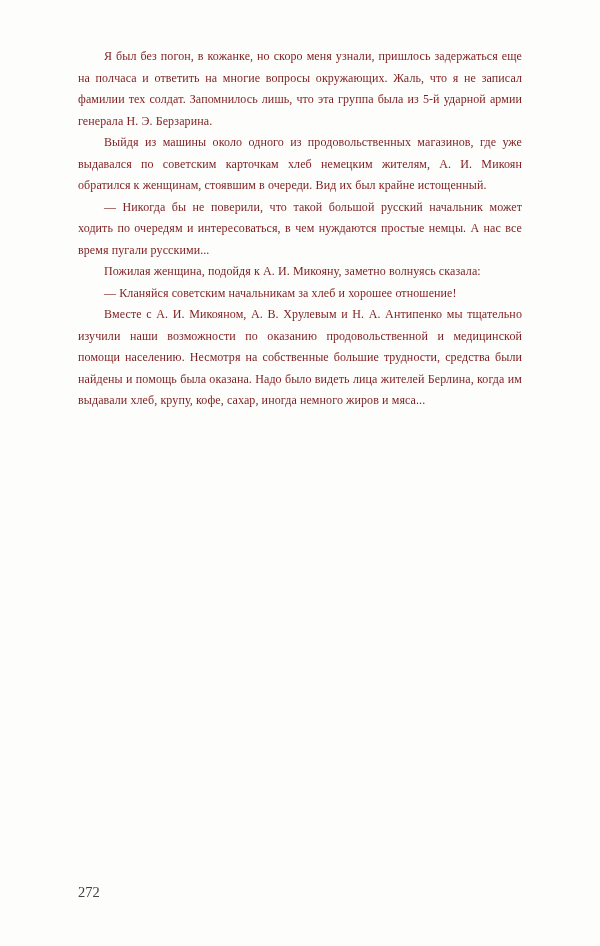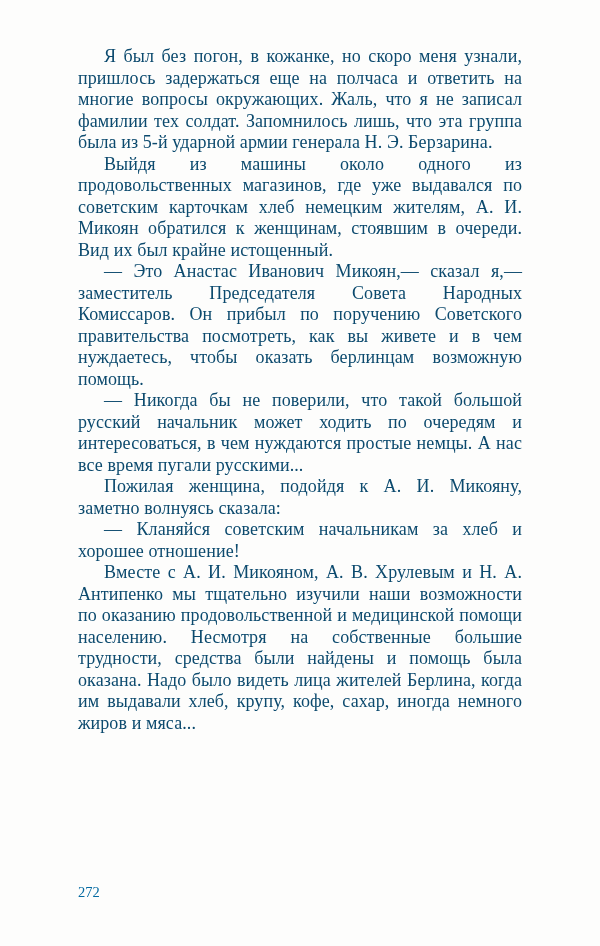--- a/index.html
+++ b/index.html
@@ -23,44 +23,43 @@
   .text-column {
     position: absolute;
     left: 78px;
     top: 46px;
     width: 444px;
   }
   p.para {
     margin: 0;
     text-indent: 26px;
     text-align: justify;
-    font-size: 18px;
+    font-size: 12px;
     line-height: 21.5px;
     font-family: "Liberation Serif", serif;
-    color: #0c4a6e;
+    color: #7f1d1d;
     letter-spacing: 0.1px;
     -webkit-hyphens: manual;
     hyphens: manual;
   }
   .folio {
     position: absolute;
     left: 78px;
     top: 884px;
     font-size: 14.5px;
     font-family: "Liberation Serif", serif;
-    color: #0369a1;
+    color: #404040;
   }
 </style>
 </head>
 <body>
 
 <div class="page">
   <div class="text-column">
     <p class="para">Я был без погон, в кожанке, но скоро меня узнали, пришлось задержаться еще на полчаса и ответить на многие вопросы окружающих. Жаль, что я не записал фамилии тех солдат. Запомнилось лишь, что эта группа была из 5-й ударной армии генерала Н. Э. Берзарина.</p>
     <p class="para">Выйдя из машины около одного из продовольственных магазинов, где уже выдавался по советским карточкам хлеб немецким жителям, А. И. Микоян обратился к женщинам, стоявшим в очереди. Вид их был крайне истощенный.</p>
-    <p class="para">— Это Анастас Иванович Микоян,— сказал я,— заместитель Председателя Совета Народных Комиссаров. Он прибыл по поручению Советского правительства посмотреть, как вы живете и в чем нуждаетесь, чтобы оказать берлинцам возможную помощь.</p>
     <p class="para">— Никогда бы не поверили, что такой большой русский начальник может ходить по очередям и интересоваться, в чем нуждаются простые немцы. А нас все время пугали русскими...</p>
     <p class="para">Пожилая женщина, подойдя к А. И. Микояну, заметно волнуясь сказала:</p>
     <p class="para">— Кланяйся советским начальникам за хлеб и хорошее отношение!</p>
     <p class="para">Вместе с А. И. Микояном, А. В. Хрулевым и Н. А. Антипенко мы тщательно изучили наши возможности по оказанию продовольственной и медицинской помощи населению. Несмотря на собственные большие трудности, средства были найдены и помощь была оказана. Надо было видеть лица жителей Берлина, когда им выдавали хлеб, крупу, кофе, сахар, иногда немного жиров и мяса...</p>
   </div>
   <div class="folio">272</div>
 </div>
 
 </body></html>

